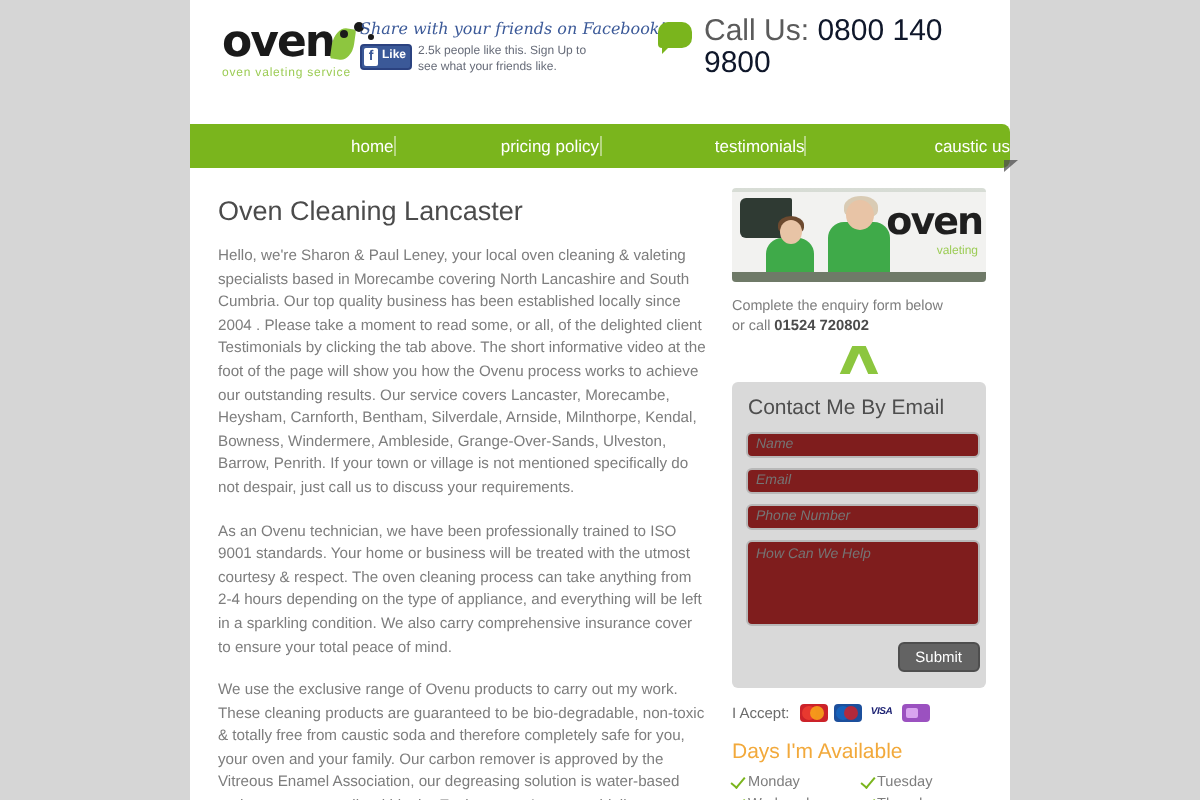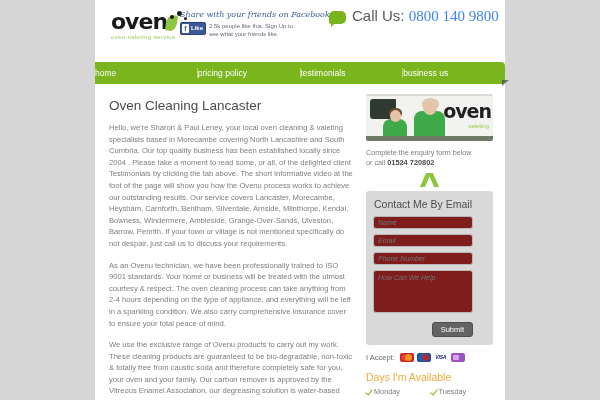--- a/index.html
+++ b/index.html
@@ -173,21 +173,21 @@
     border-width: 4px 4px 0 0;
     border-style: solid;
     border-color: #7ab51d transparent transparent transparent;
   }
   .call-text {
     font-size: 15px;
     line-height: 16px;
     color: #5b5b5b;
     font-weight: normal;
   }
-  .call-num { color: #3b82f6; font-family: Liberation Serif, serif; }
+  .call-num { color: #0f172a; }
   .call-sub {
     font-size: 8px;
     color: #6f6f6f;
     margin-top: 3px;
     margin-left: 23px;
   }
 
   
   .nav {
     position: relative;
@@ -204,21 +204,21 @@
     top: 18px;
     width: 0;
     height: 0;
     border-style: solid;
     border-width: 0 0 6px 7px;
     border-color: transparent transparent transparent #4f4f4f;
     opacity: .75;
   }
   .nav-item {
     flex: 1 1 0;
-    text-align: left;
+    text-align: right;
     color: #ffffff;
     font-size: 8.5px;
     line-height: 22px;
     position: relative;
     cursor: pointer;
     text-decoration: none;
   }
   .nav-sep {
     width: 1px;
     height: 10px;
@@ -349,21 +349,21 @@
     height: 14px;
     background: #8cc63e;
   }
   .chevron-down::before { left: 4px; transform: skewX(-24deg); }
   .chevron-down::after  { left: 12px; transform: skewX(24deg); }
 
   
   .form-box {
     background: #d9d9d9;
     border-radius: 3px;
-    padding: 7px 20px 8px 7px;
+    padding: 7px 3px 8px 7px;
   }
   .form-title {
     font-size: 10.5px;
     color: #4e4e4e;
     margin: 0 0 6px 1px;
   }
   .form-field {
     display: block;
     width: 100%;
     box-sizing: border-box;
@@ -519,21 +519,21 @@
       </div>
     </div>
 
     <div class="nav">
       <a class="nav-item active">home</a>
       <span class="nav-sep"></span>
       <a class="nav-item">pricing policy</a>
       <span class="nav-sep"></span>
       <a class="nav-item">testimonials</a>
       <span class="nav-sep"></span>
-      <a class="nav-item">business us</a>
+      <a class="nav-item">caustic us</a>
     </div>
 
     <div class="body">
 
       <div class="content">
         <h1 class="page-title">Oven Cleaning Lancaster</h1>
         <p>Hello, we're Sharon &amp; Paul Leney, your local oven cleaning &amp; valeting specialists based in Morecambe covering North Lancashire and South Cumbria. Our top quality business has been established locally since 2004 . Please take a moment to read some, or all, of the delighted client Testimonials by clicking the tab above. The short informative video at the foot of the page will show you how the Ovenu process works to achieve our outstanding results. Our service covers Lancaster, Morecambe, Heysham, Carnforth, Bentham, Silverdale, Arnside, Milnthorpe, Kendal, Bowness, Windermere, Ambleside, Grange-Over-Sands, Ulveston, Barrow, Penrith. If your town or village is not mentioned specifically do not despair, just call us to discuss your requirements.</p>
         <p>As an Ovenu technician, we have been professionally trained to ISO 9001 standards. Your home or business will be treated with the utmost courtesy &amp; respect. The oven cleaning process can take anything from 2-4 hours depending on the type of appliance, and everything will be left in a sparkling condition. We also carry comprehensive insurance cover to ensure your total peace of mind.</p>
         <p>We use the exclusive range of Ovenu products to carry out my work. These cleaning products are guaranteed to be bio-degradable, non-toxic &amp; totally free from caustic soda and therefore completely safe for you, your oven and your family. Our carbon remover is approved by the Vitreous Enamel Association, our degreasing solution is water-based and we operate totally within the Environment Agency guidelines.</p>
 

